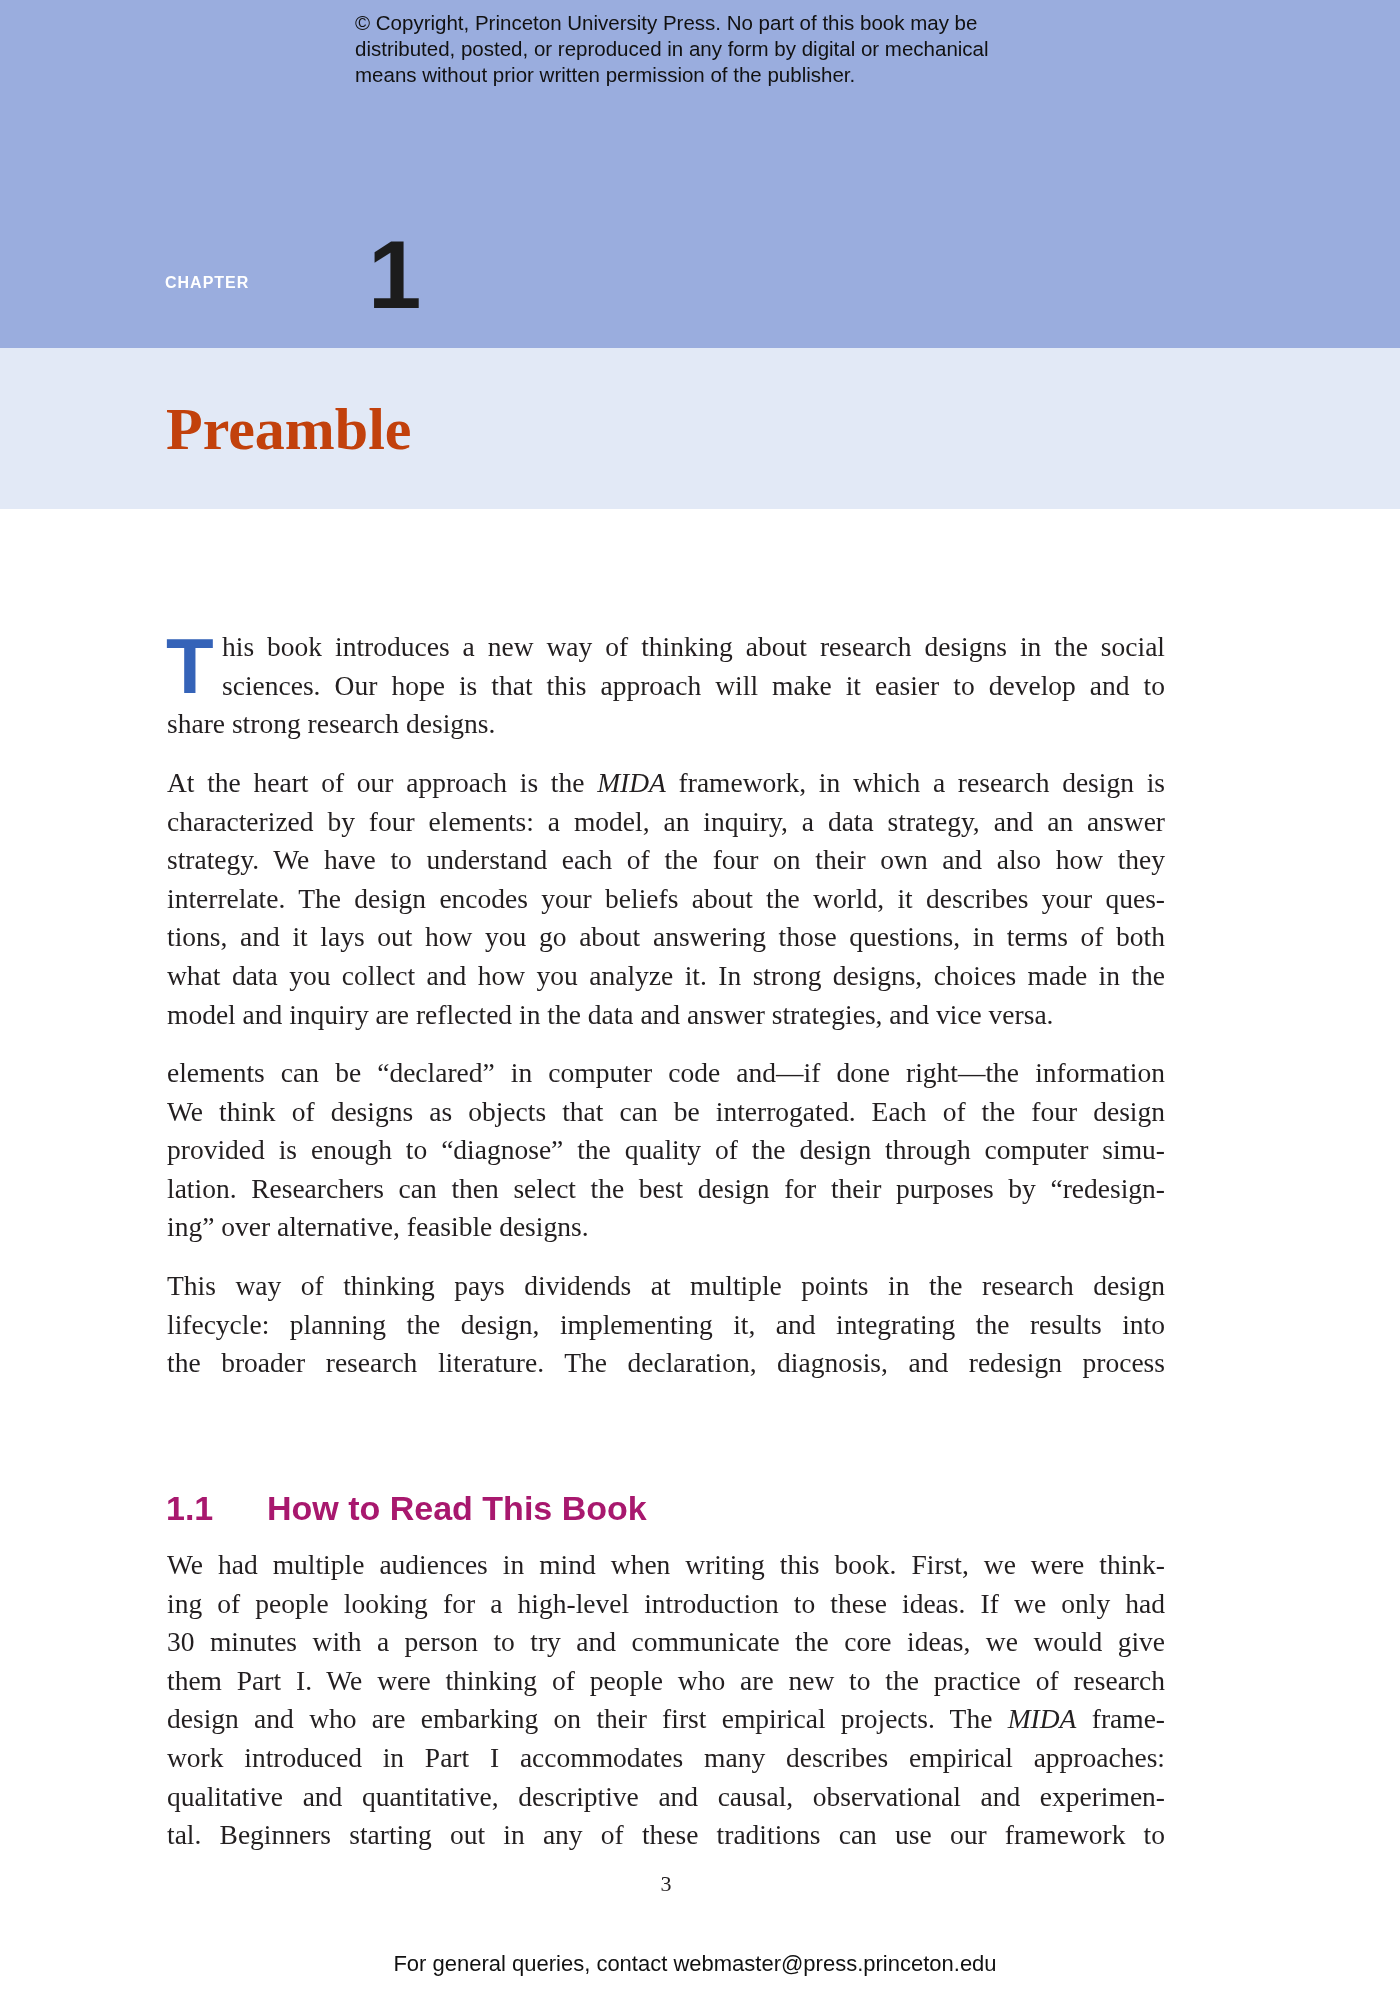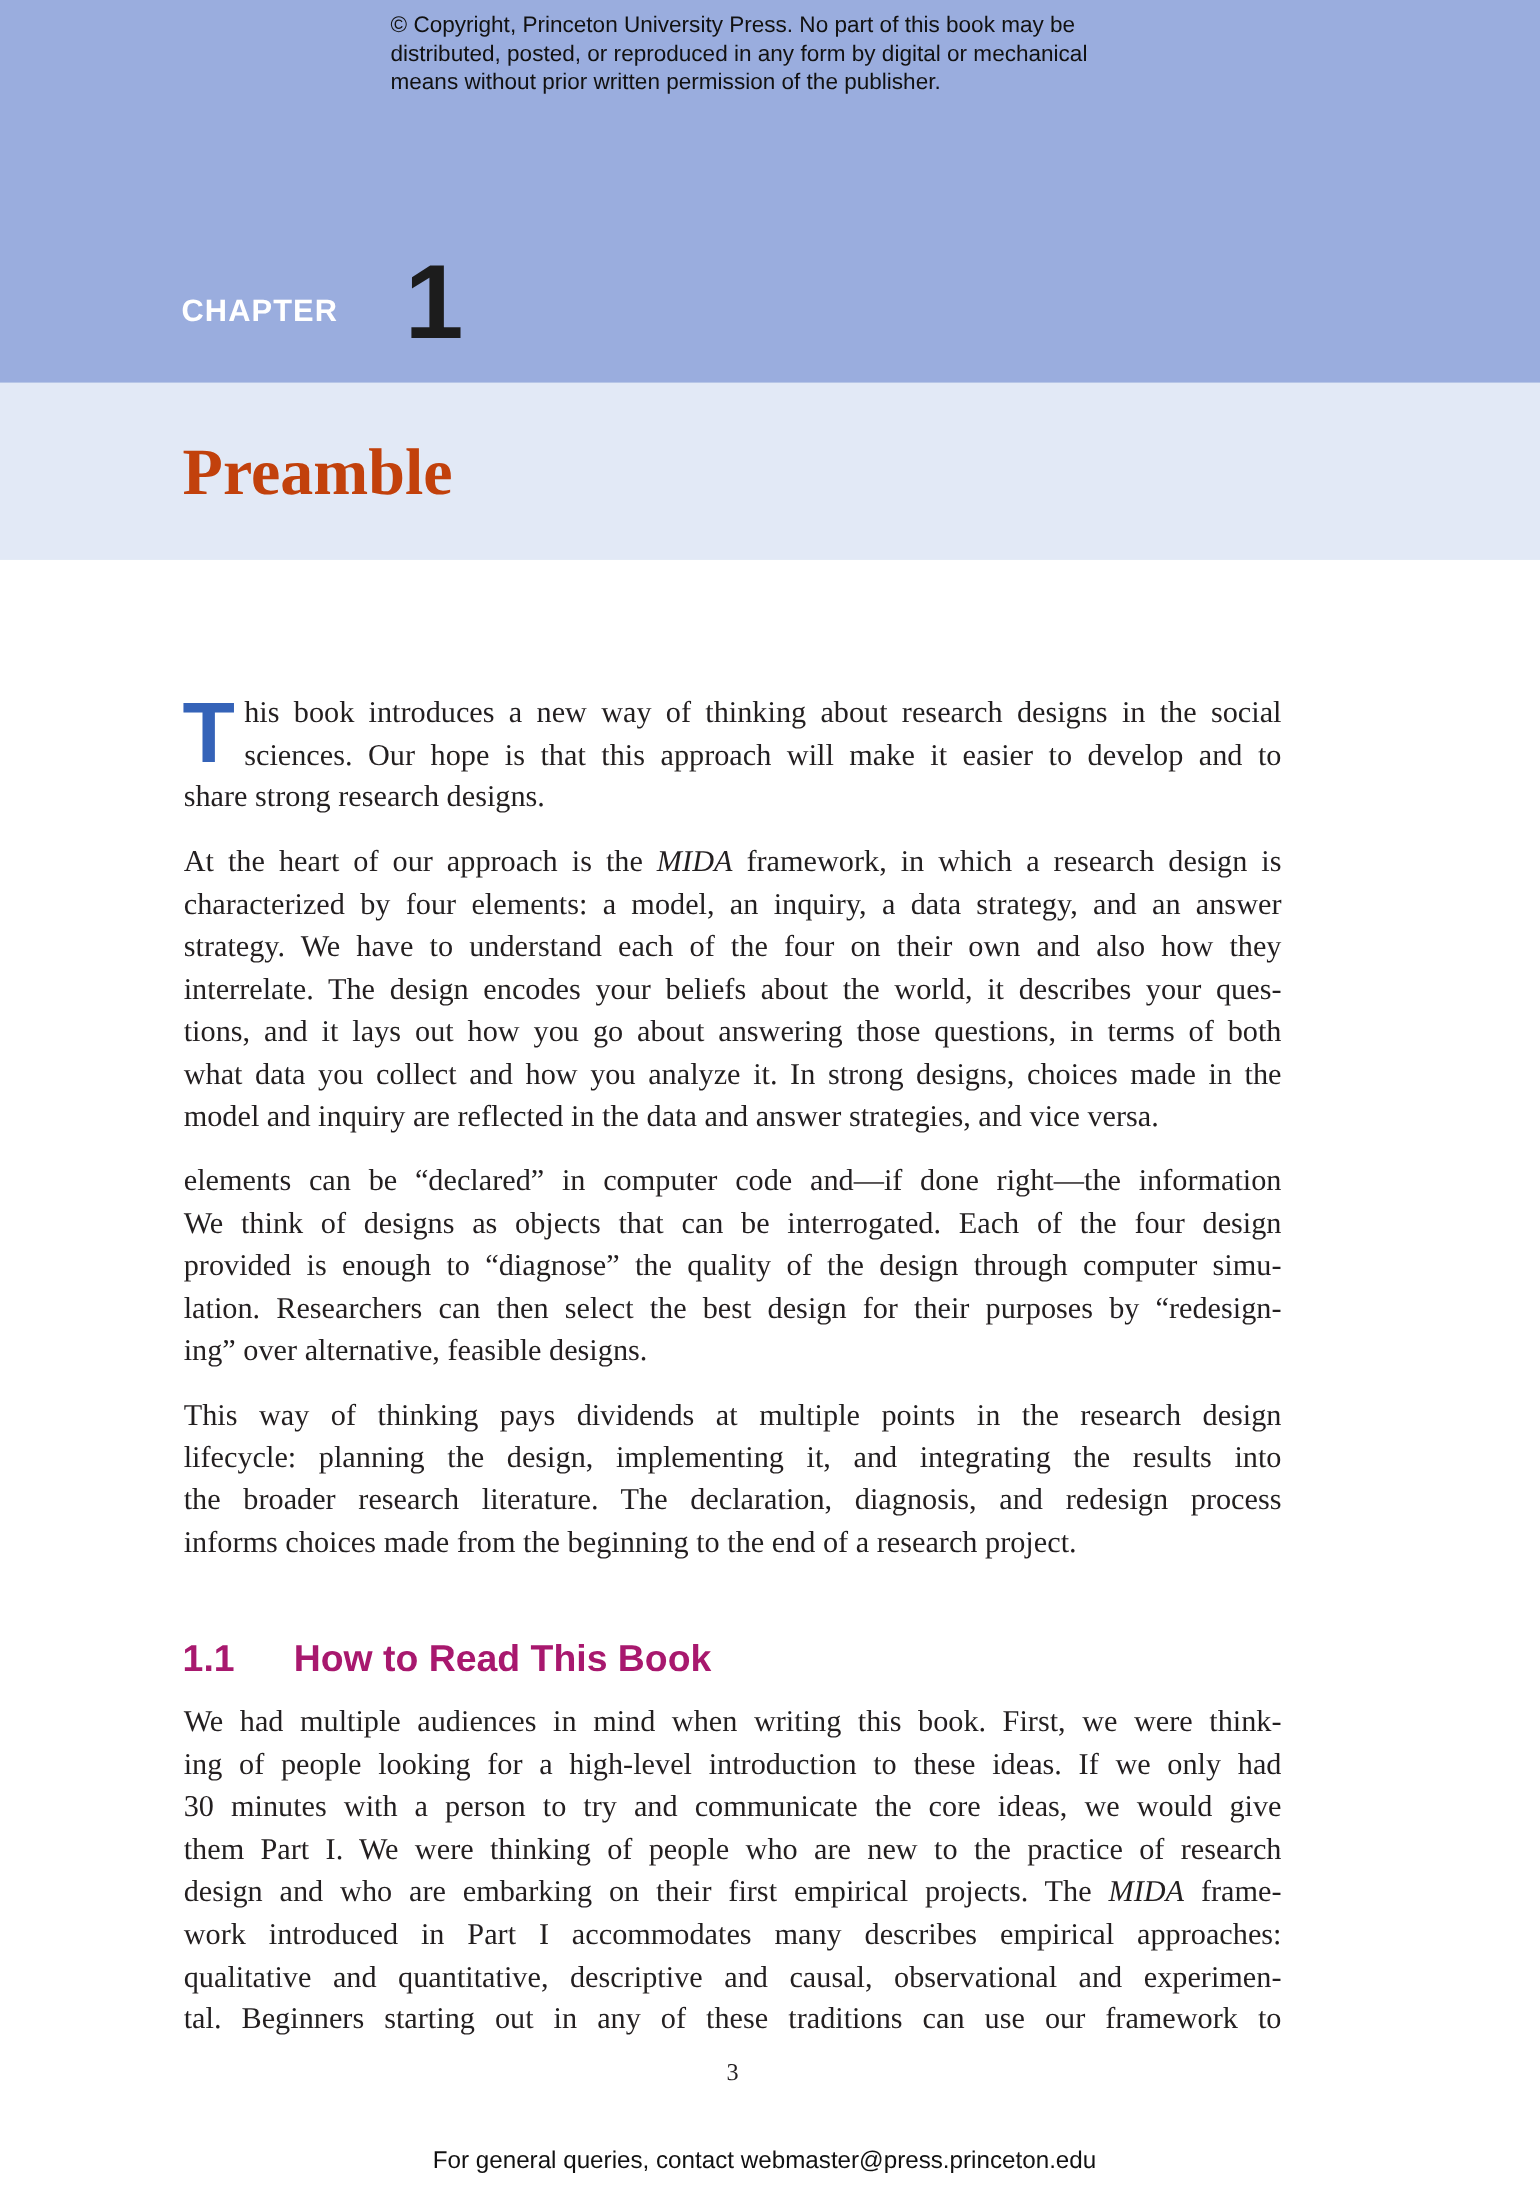--- a/index.html
+++ b/index.html
@@ -19,21 +19,21 @@
   }
   .copyright {
     position: absolute; left: 355px; top: 10px; width: 720px;
     font-family: "Liberation Sans", sans-serif;
     font-size: 20.5px; line-height: 26px; color: #111111;
   }
   .copyright div { white-space: nowrap; }
   .chapter-label {
     position: absolute; left: 165px; top: 268px;
     font-family: "Liberation Sans", sans-serif; font-weight: bold;
-    font-size: 28px; letter-spacing: 1px; color: #ffffff; line-height: 30px;
+    font-size: 16px; letter-spacing: 1px; color: #ffffff; line-height: 30px;
   }
   .chapter-num {
     position: absolute; left: 368px; top: 225px;
     font-family: "Liberation Sans", sans-serif; font-weight: bold;
     font-size: 96px; line-height: 100px; color: #1c1c1c; letter-spacing: -2px;
   }
   .chapter-title {
     position: absolute; left: 166px; top: 394px;
     font-family: "Liberation Serif", serif; font-weight: bold;
     font-size: 60px; line-height: 70px; color: #c2410c;
@@ -109,21 +109,20 @@
   <div class="line">We think of designs as objects that can be interrogated. Each of the four design</div>
   <div class="line">provided is enough to “diagnose” the quality of the design through computer simu-</div>
   <div class="line">lation. Researchers can then select the best design for their purposes by “redesign-</div>
   <div class="line last">ing” over alternative, feasible designs.</div>
 </div>
 
 <div class="text-block" style="top:1267px;">
   <div class="line">This way of thinking pays dividends at multiple points in the research design</div>
   <div class="line">lifecycle: planning the design, implementing it, and integrating the results into</div>
   <div class="line">the broader research literature. The declaration, diagnosis, and redesign process</div>
-  <div class="line last">informs choices made from the beginning to the end of a research project.</div>
 </div>
 
 <div class="section-heading">
   <span class="num">1.1</span>
   <span class="title">How to Read This Book</span>
 </div>
 
 <div class="text-block" style="top:1546px;">
   <div class="line">We had multiple audiences in mind when writing this book. First, we were think-</div>
   <div class="line">ing of people looking for a high-level introduction to these ideas. If we only had</div>

